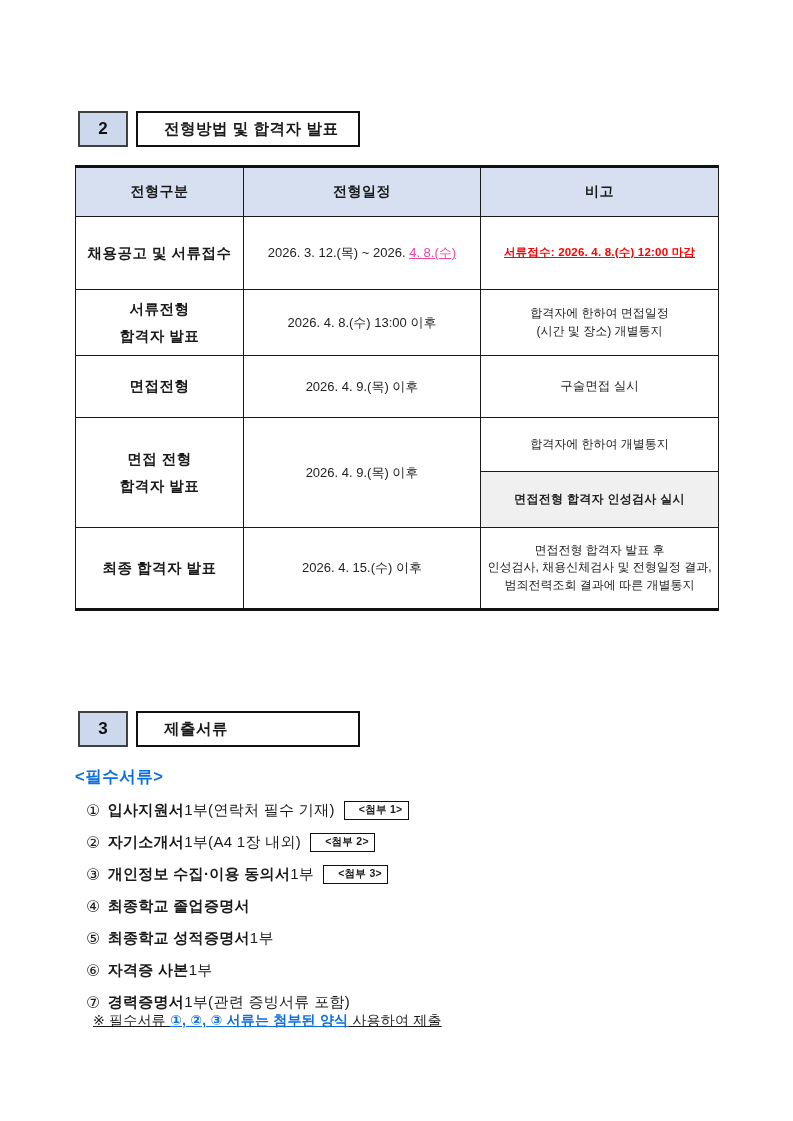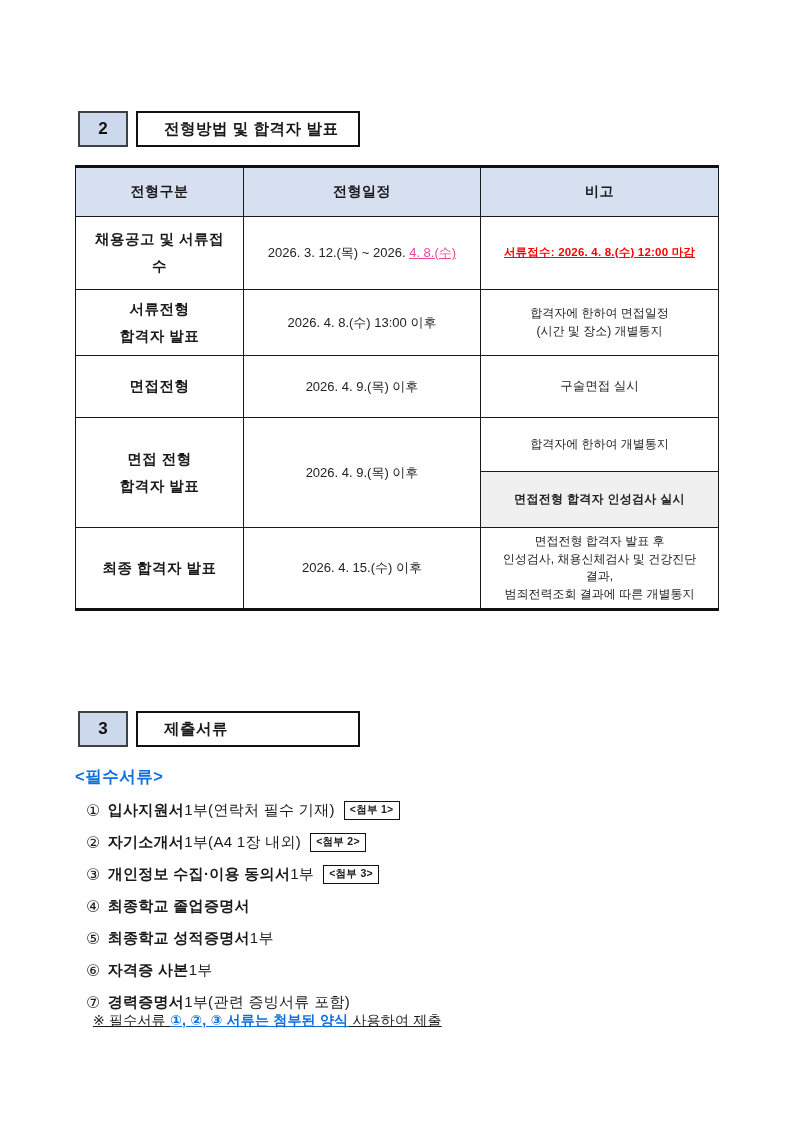--- a/index.html
+++ b/index.html
@@ -25,21 +25,21 @@
   }
 
   
   table.sched {
     position: absolute; left: 75px; top: 165px; width: 643px;
     border-collapse: collapse; table-layout: fixed;
     border-top: 3px solid #111; border-bottom: 3px solid #111;
   }
   table.sched th, table.sched td {
     border: 1.5px solid #1a1a1a; text-align: center; vertical-align: middle;
-    padding: 2px 15px;
+    padding: 2px 6px;
   }
   table.sched th {
     height: 50px; background: #d6e0f0; font-size: 14px; font-weight: bold;
     letter-spacing: 0.5px;
   }
   td.cat { font-weight: bold; font-size: 14.5px; letter-spacing: 0.5px; line-height: 27px; }
   td.sched-col { font-size: 13px; color: #222; }
   td.note-col { font-size: 12px; line-height: 17.5px; color: #222; }
   .h73 { height: 73px; margin-top: 9px; } .h66 { height: 66px; } .h62 { height: 62px; }
   .h54 { height: 54px; } .h56 { height: 56px; } .h82 { height: 82px; }
@@ -51,21 +51,21 @@
   .table-notes { position: absolute; left: 76px; top: 613px; font-size: 13px; line-height: 22px; color: #2d2d2d; letter-spacing: 0.2px; }
 
   
   .req-heading { position: absolute; left: 75px; top: 766px; font-size: 16.5px; font-weight: bold; color: #0d6fe0; letter-spacing: 0.5px; }
   .doc-list { position: absolute; left: 86px; top: 794px; width: 640px; }
   .doc-item { height: 32px; display: flex; align-items: center; font-size: 15px; color: #1a1a1a; letter-spacing: 0.3px; }
   .doc-num { font-size: 16px; margin-right: 7px; }
   .doc-name { font-weight: bold; }
   .att-tag {
     border: 1.5px solid #111; font-size: 10.5px; font-weight: bold;
-    padding: 1px 5px 2px 5px; margin-left: 9px; white-space: nowrap;
+    padding: 1px 5px 2px 14px; margin-left: 9px; white-space: nowrap;
   }
   .doc-footnote { position: absolute; left: 93px; top: 1012px; font-size: 14px; letter-spacing: 0.2px; }
   .doc-footnote span { text-decoration: underline; }
   .fn-highlight { color: #0d6fe0; font-weight: bold; }
 </style>
 </head>
 <body>
 
 <div class="page">
 
@@ -116,21 +116,21 @@
       <td class="note-col">합격자에 한하여 개별통지</td>
     </tr>
     <tr class="h56">
       <td class="note-col gray-cell">면접전형 합격자 인성검사 실시</td>
     </tr>
     <tr class="h82">
       <td class="cat">최종 합격자 발표</td>
       <td class="sched-col">2026. 4. 15.(수) 이후</td>
       <td class="note-col">
         <div>면접전형 합격자 발표 후</div>
-        <div>인성검사, 채용신체검사 및 건강진단 결과,</div>
+        <div>인성검사, 채용신체검사 및 전형일정 결과,</div>
         <div>범죄전력조회 결과에 따른 개별통지</div>
       </td>
     </tr>
   </tbody>
     </table>
 
 
   <div class="section-header sec3">
     <div class="num-box">3</div>
     <div class="title-box">제출서류</div>

